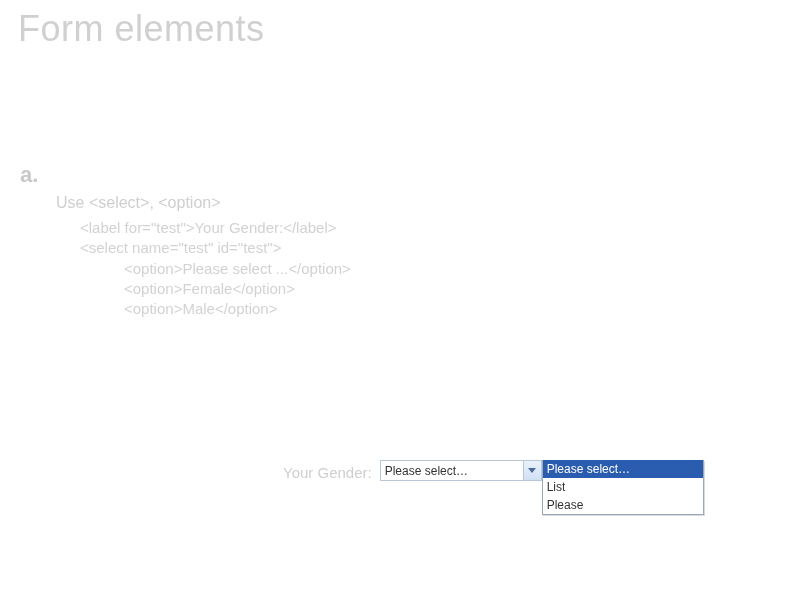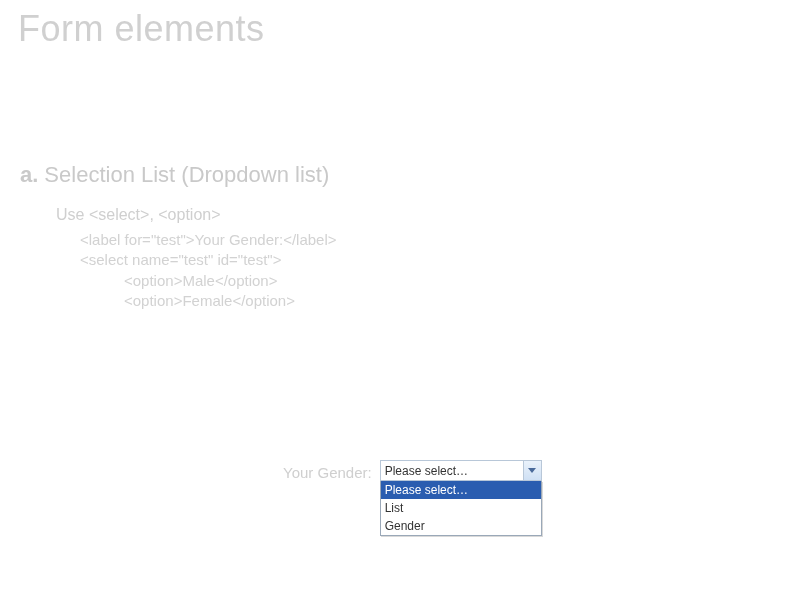--- a/index.html
+++ b/index.html
@@ -32,21 +32,21 @@
     }
     .subtitle {
       font-size: 22px;
       font-weight: 400;
       color: #c9c9c9;
     }
     .use-line {
       font-size: 16px;
       color: #cfcfcf;
       margin-left: 38px;
-      margin-top: 18px;
+      margin-top: 6px;
     }
     .code-block {
       font-size: 15px;
       color: #d2d2d2;
       margin-left: 62px;
       margin-top: 6px;
       line-height: 1.35;
       font-family: "Trebuchet MS", "Lucida Sans", sans-serif;
     }
     .code-indent {
@@ -61,21 +61,20 @@
       font-family: "Trebuchet MS", sans-serif;
     }
     .example-label {
       font-size: 15px;
       color: #cfcfcf;
       margin-right: 8px;
       margin-top: 4px;
     }
     .dropdown-wrap {
       display: flex;
-      flex-direction: column;
     }
     .dropdown-closed {
       width: 162px;
       height: 21px;
       border: 1px solid #b8c7d8;
       background: #fff;
       display: flex;
       align-items: center;
       justify-content: space-between;
       font-family: Tahoma, Arial, sans-serif;
@@ -112,42 +111,42 @@
       color: #fff;
     }
   </style>
 </head>
 <body>
 
 <div class="title">Form elements</div>
 
 <div class="section-row">
   <span class="bullet">a.</span>
-  <span class="subtitle">Selection List (Dropdown list)</span>
 </div>
 
 <div class="use-line">Use &lt;select&gt;, &lt;option&gt;</div>
 
 <div class="code-block">
   <div>&lt;label for="test"&gt;Your Gender:&lt;/label&gt;</div>
   <div>&lt;select name="test" id="test"&gt;</div>
+  <div class="code-indent">&lt;option&gt;Please select ...&lt;/option&gt;</div>
+  <div class="code-indent">&lt;option&gt;Female&lt;/option&gt;</div>
   <div class="code-indent">&lt;option&gt;Male&lt;/option&gt;</div>
-  <div class="code-indent">&lt;option&gt;Female&lt;/option&gt;</div>
 </div>
 
 <div class="example-area">
   <span class="example-label">Your Gender:</span>
   <div class="dropdown-wrap">
     <div class="dropdown-closed">
       <span>Please select…</span>
       <span class="dropdown-btn">
         <svg width="8" height="6" viewBox="0 0 8 6">
           <path d="M0 0 L8 0 L4 5 Z" fill="#4a6a9a"></path>
         </svg>
       </span>
     </div>
     <div class="dropdown-open">
       <div class="opt selected">Please select…</div>
       <div class="opt">List</div>
-      <div class="opt">Gender</div>
+      <div class="opt">Please</div>
     </div>
   </div>
 </div>
 
 </body></html>

